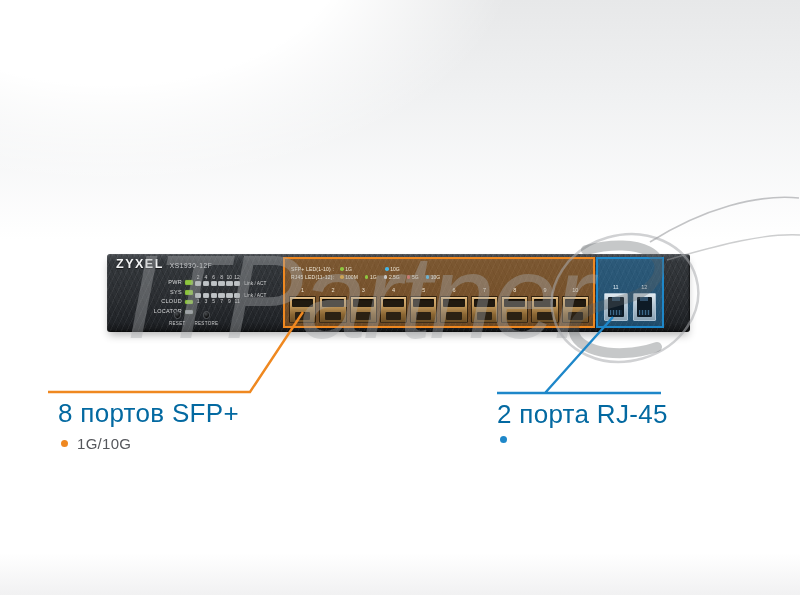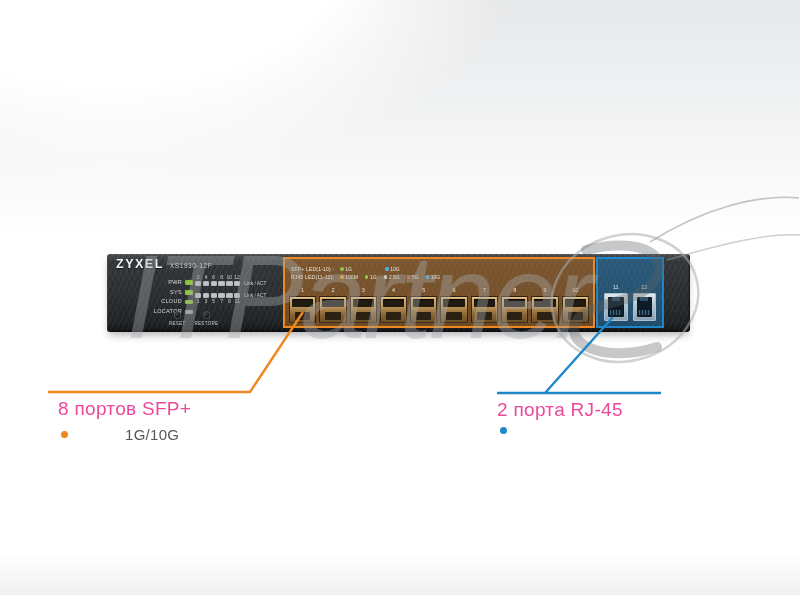--- a/index.html
+++ b/index.html
@@ -89,24 +89,24 @@
     position:absolute;left:126px;top:238px;z-index:2;
     font-size:118px;line-height:1;letter-spacing:-3px;
     color:rgba(168,170,173,0.40);white-space:nowrap;pointer-events:none;font-style:italic;
   }
   .overlay-svg{position:absolute;left:0;top:0;z-index:3;pointer-events:none;}
 
   
   .note{position:absolute;z-index:4;}
   .note-sfp{left:58px;top:398px;}
   .note-rj45{left:497px;top:399px;}
-  .note-title{font-size:19px;color:#ec4899;letter-spacing:.3px;}
+  .note-title{font-size:26px;color:#0369a1;letter-spacing:.3px;}
   .note-spec{display:flex;align-items:center;margin-top:6px;}
   .spec-dot{width:7px;height:7px;border-radius:50%;margin:0 9px 0 3px;}
-  .spec-text{font-size:15px;color:#55575c;letter-spacing:.3px;margin-left:48px;}
+  .spec-text{font-size:15px;color:#55575c;letter-spacing:.3px;}
 </style>
 </head>
 <body>
 
 <div class="bg-top"></div>
 <div class="bg-bottom"></div>
 
 <div class="chassis">
 
   <div class="brand-row">

